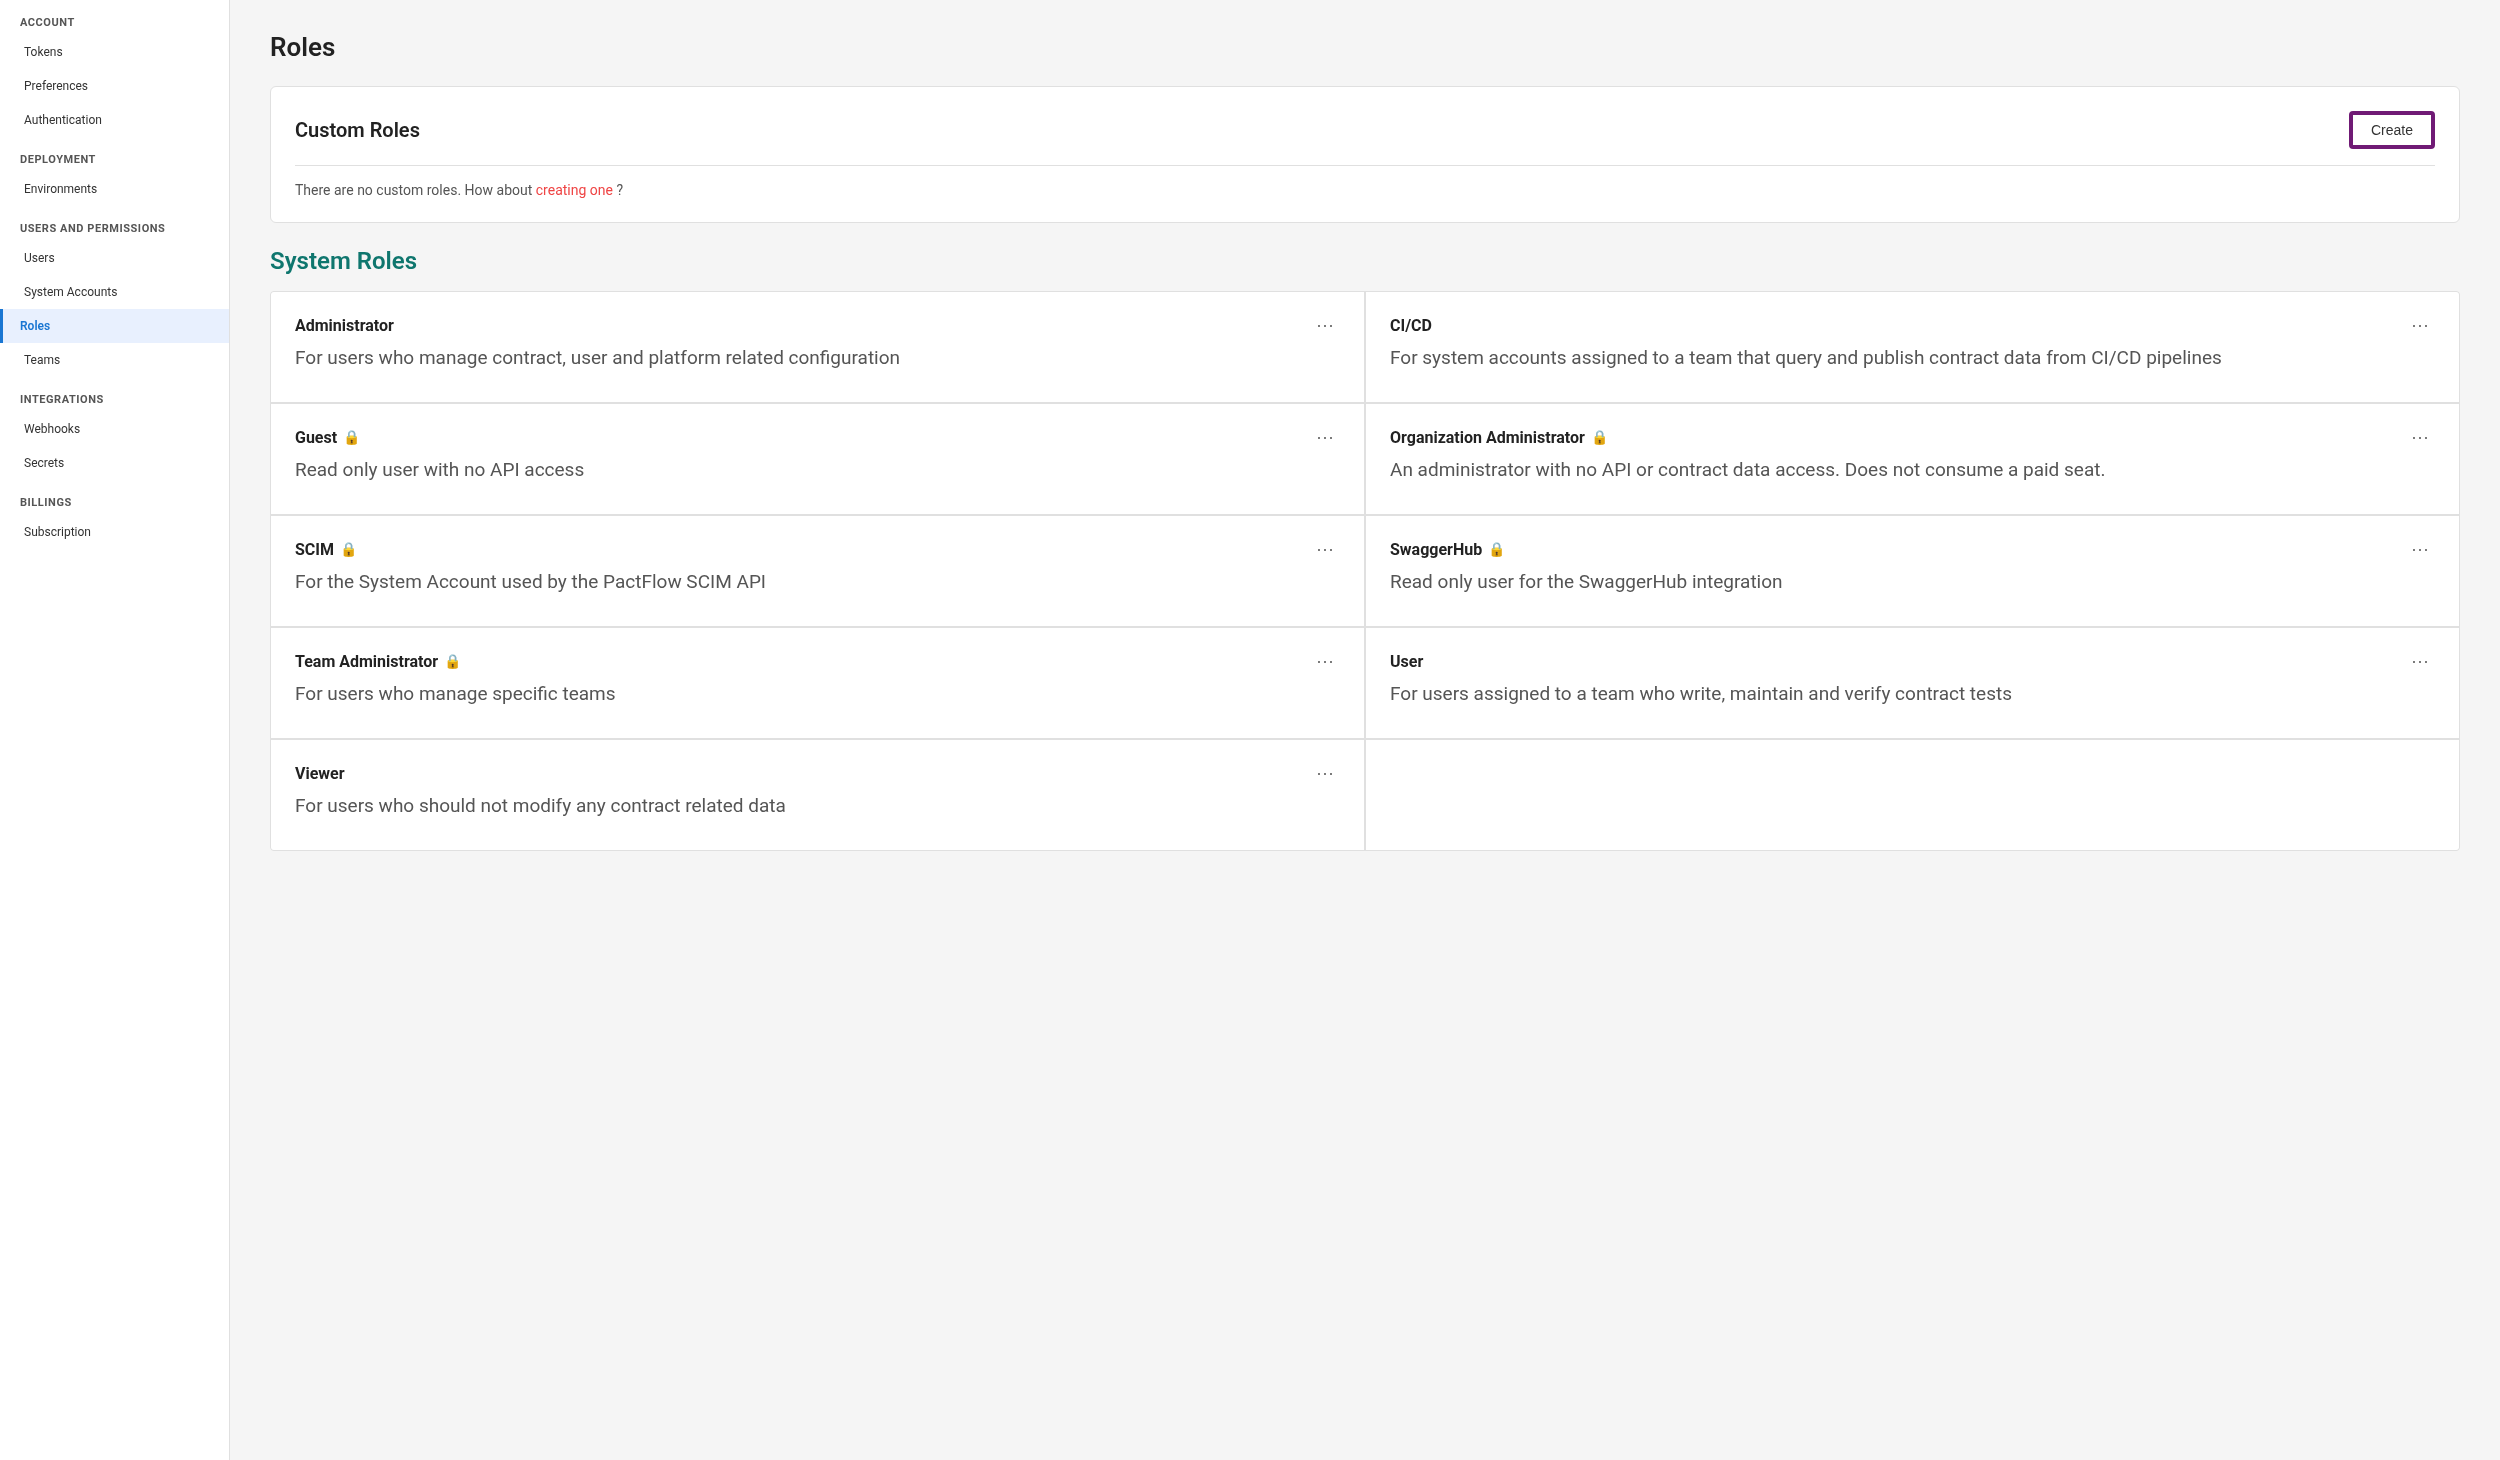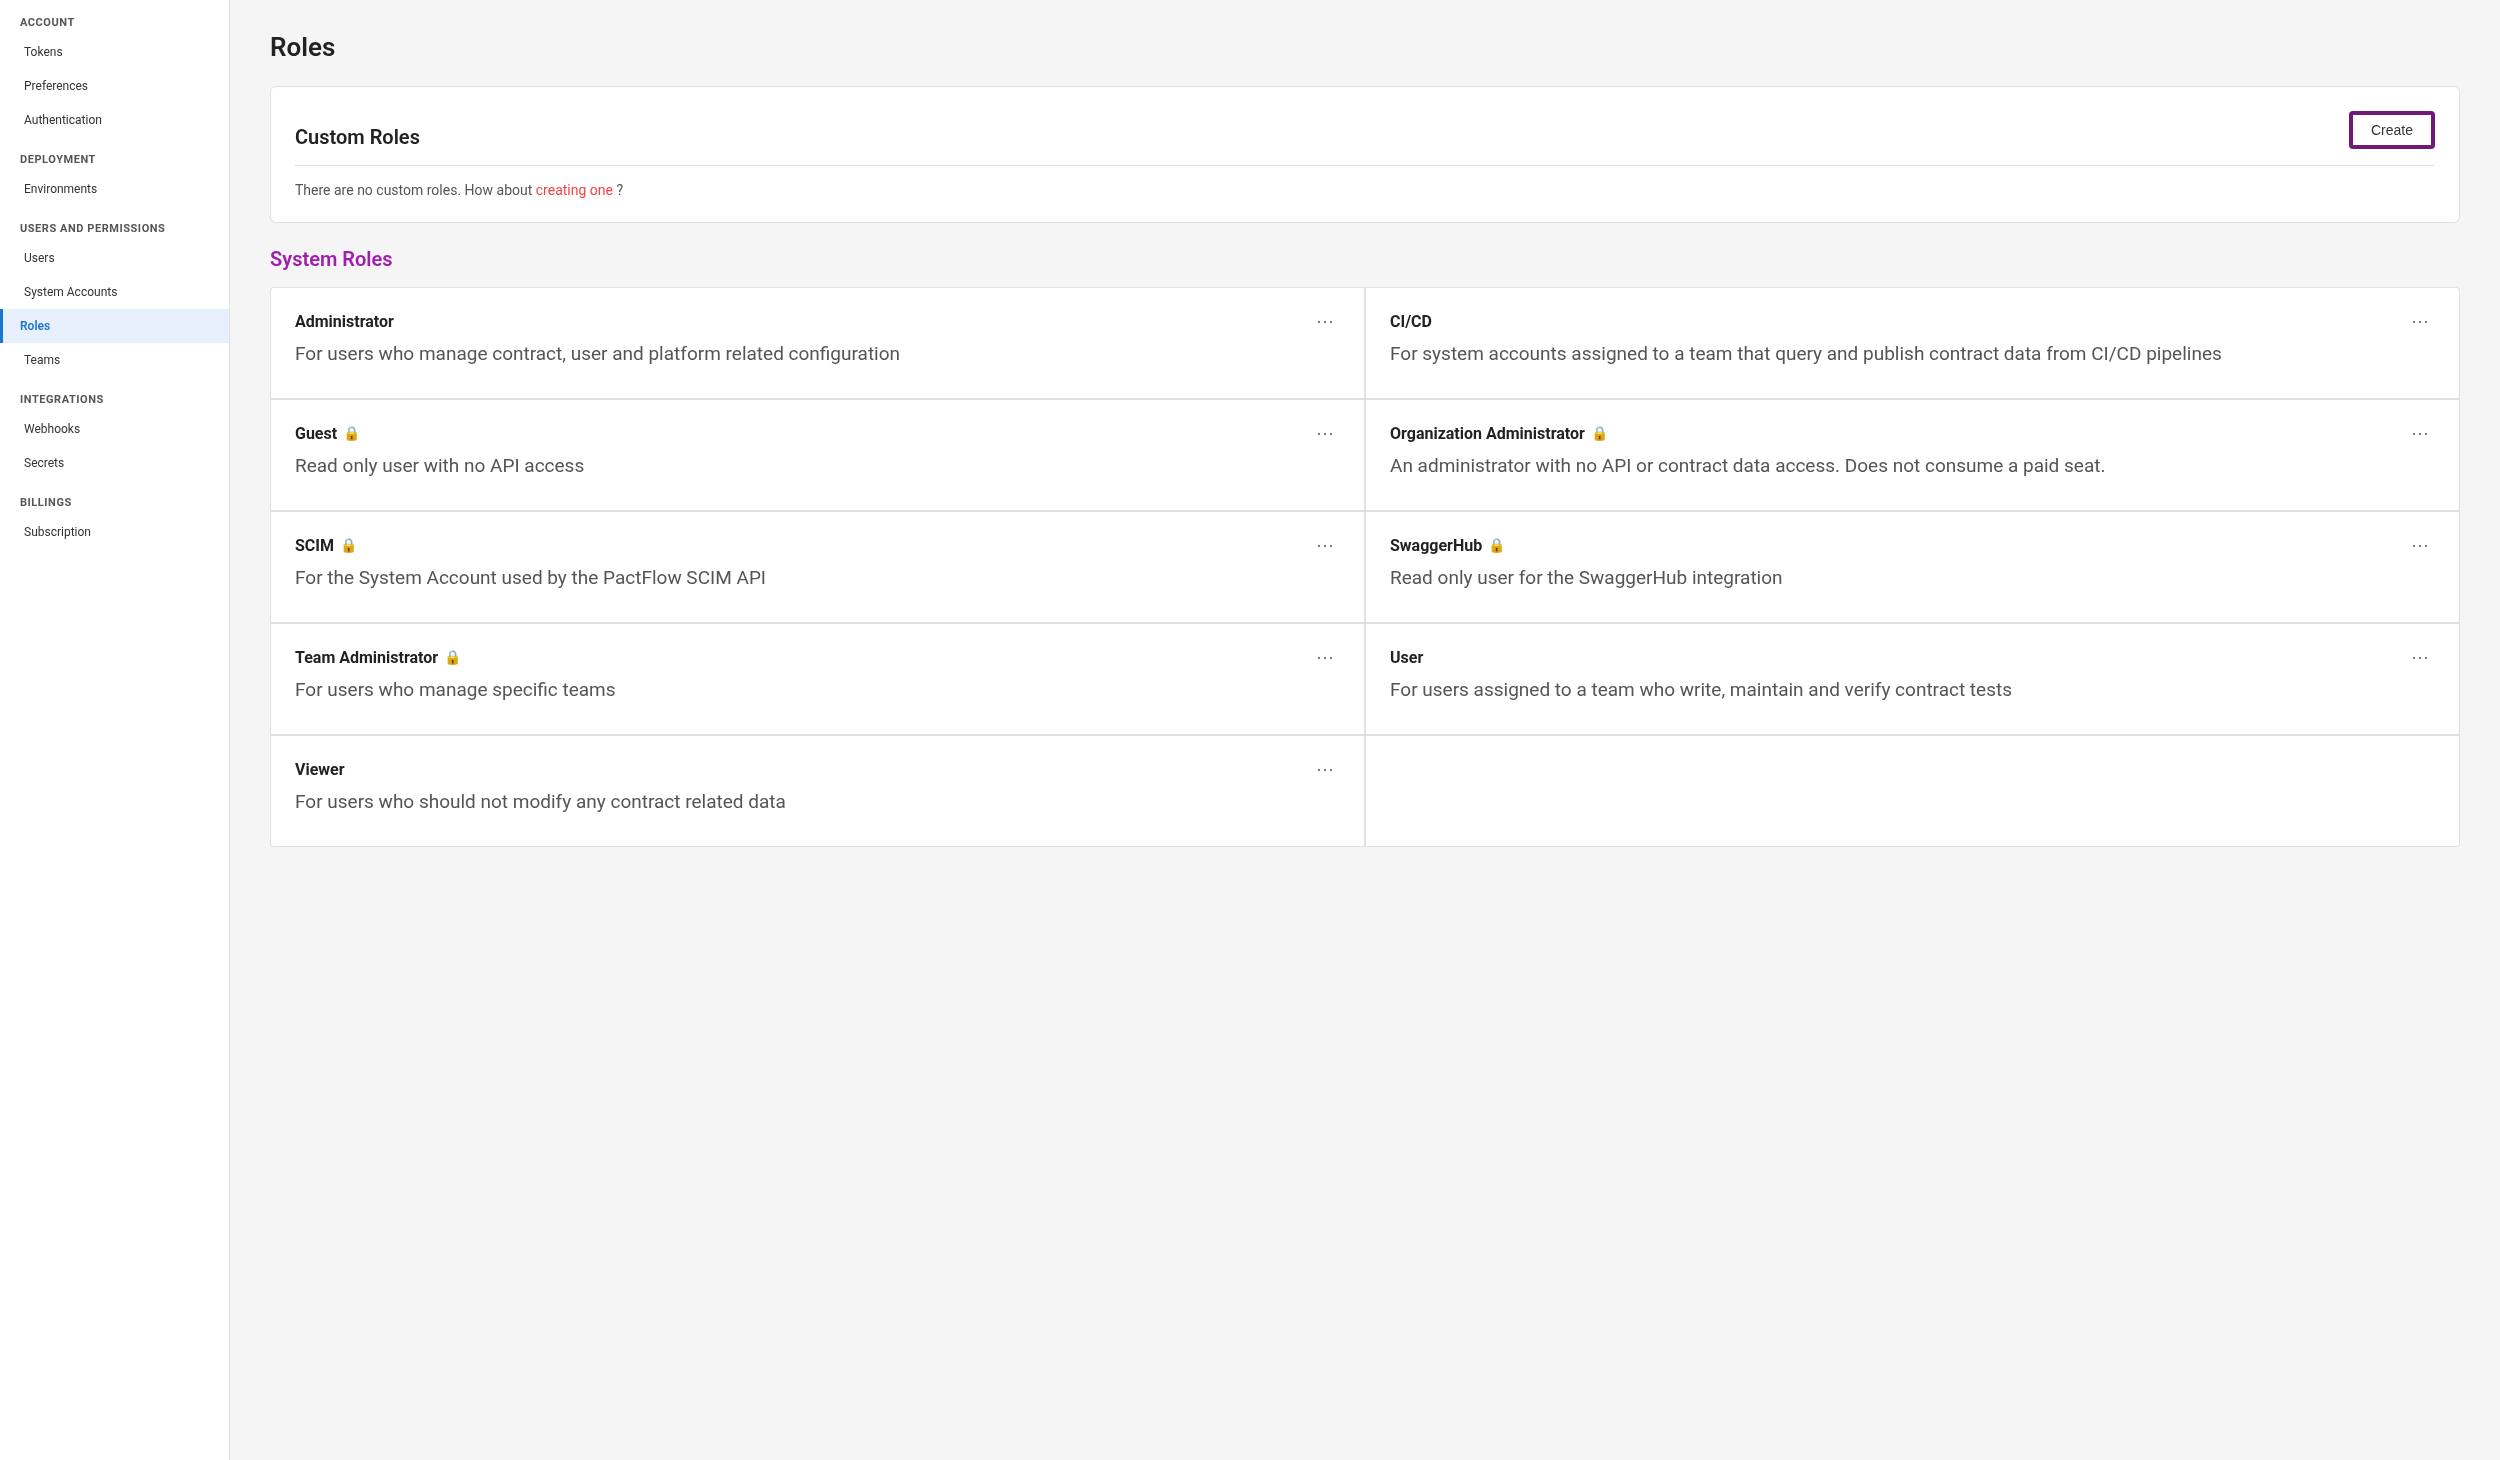--- a/index.html
+++ b/index.html
@@ -56,21 +56,21 @@
     
     .card {
       background: #fff;
       border: 1px solid #e0e0e0;
       border-radius: 6px;
       padding: 24px;
       margin-bottom: 24px;
     }
     .card-header {
       display: flex;
-      align-items: flex-end;
+      align-items: center;
       justify-content: space-between;
       margin-bottom: 12px;
     }
     .card-title {
       font-size: 20px;
       font-weight: 600;
       color: #222;
     }
     .create-btn {
       border: 4px solid #701a75;
@@ -85,23 +85,23 @@
       font-size: 14px;
       color: #555;
     }
     .card-subtitle a {
       color: #ef4444;
       text-decoration: none;
     }
 
     
     .section-title {
-      font-size: 20px;
-      font-weight: 600;
-      color: #a21caf;
+      font-size: 24px;
+      font-weight: 600;
+      color: #0f766e;
       margin-bottom: 16px;
     }
 
     
     .roles-grid {
       display: grid;
       grid-template-columns: 1fr 1fr;
       gap: 2px;
       border: 1px solid #e0e0e0;
       border-radius: 4px;

